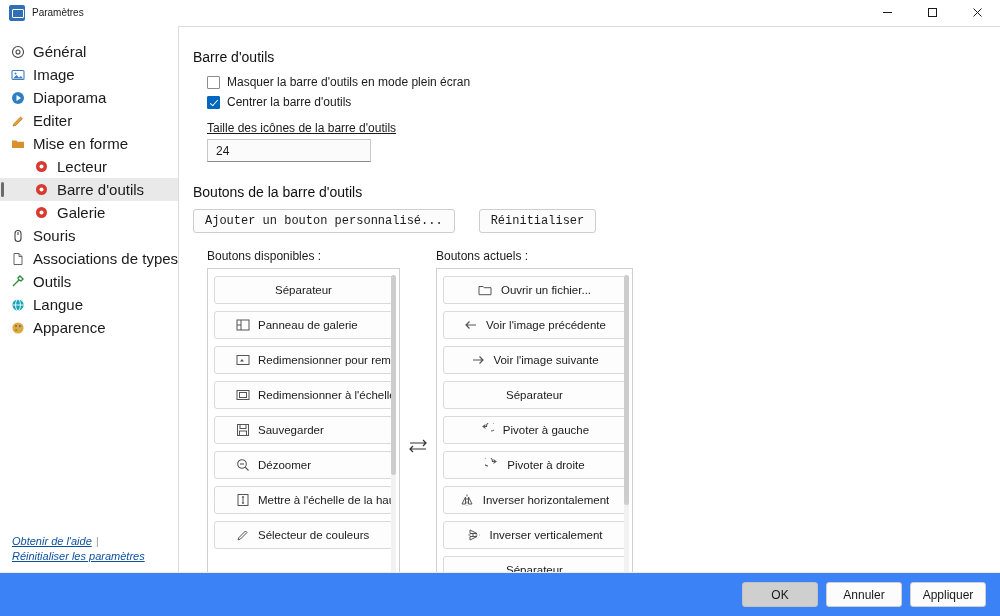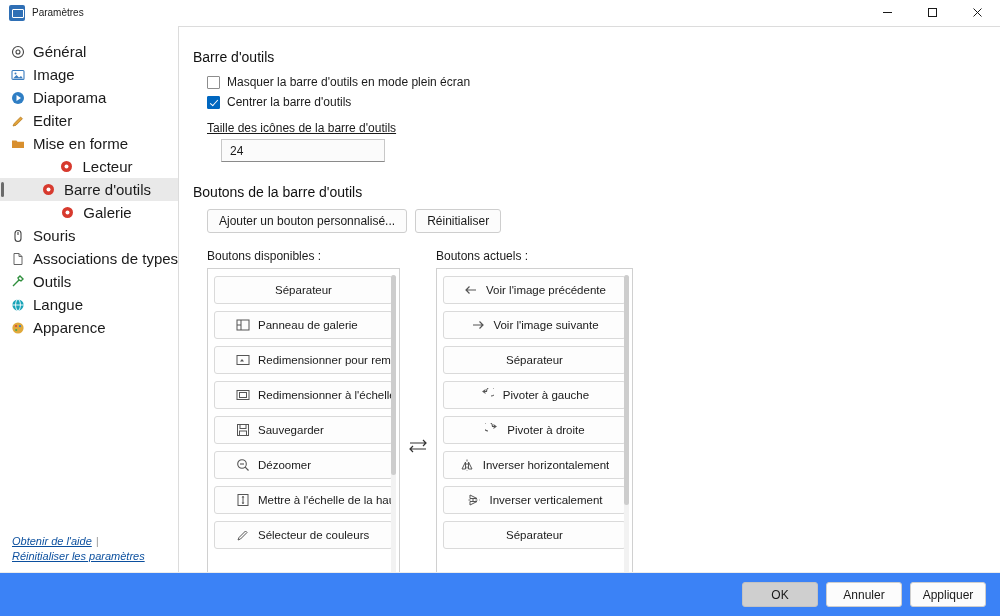--- a/index.html
+++ b/index.html
@@ -75,21 +75,21 @@
   .nav-list { flex: 1; }
   .nav-item {
     height: 23px;
     display: flex;
     align-items: center;
     padding-left: 10px;
     font-size: 15px;
     color: #1a1a1a;
     position: relative;
   }
-  .nav-item.sub { padding-left: 14px; justify-content: center; }
+  .nav-item.sub { padding-left: 34px; }
   .nav-item.selected { background: #e9e9e9; }
   .nav-item.selected::before {
     content: "";
     position: absolute;
     left: 1px; top: 4px;
     width: 3px; height: 15px;
     background: #6b6b6b;
     border-radius: 2px;
   }
   .nav-item .nav-ico {
@@ -170,36 +170,37 @@
     transform: rotate(42deg);
   }
   .field-label {
     margin-left: 14px;
     margin-top: 12px;
     margin-bottom: 4px;
     font-size: 12px;
     text-decoration: underline;
   }
   .text-input {
-    margin-left: 28px;
+    margin-left: 14px;
     width: 164px;
     height: 23px;
     border: 1px solid #c8c8c8;
     background: #fbfbfb;
     display: flex;
     align-items: center;
     padding-left: 8px;
     font-size: 12px;
     border-bottom-color: #8a8a8a;
   }
   .btn-row {
-    margin-left: 14px;
-    display: flex;
-    gap: 8px;
+    margin-left: 0;
+    display: flex;
+    gap: 24px;
     margin-bottom: 16px;
+    font-family: Liberation Mono, monospace;
   }
   .btn {
     height: 24px;
     padding: 0 11px;
     border: 1px solid #cecece;
     background: #fcfcfc;
     border-radius: 3px;
     font-size: 12px;
     display: flex;
     align-items: center;
@@ -593,20 +594,28 @@
             <svg width="22" height="16" viewBox="0 0 22 16">
               <path d="M3 5 H19 M16 2 L19 5 L16 8" fill="none" stroke="#333" stroke-width="1.2"></path>
               <path d="M19 11 H3 M6 8 L3 11 L6 14" fill="none" stroke="#333" stroke-width="1.2"></path>
             </svg>
           </div>
 
           <div class="list-col right">
             <div class="list-caption">Boutons actuels :</div>
             <div class="listbox">
 
+              <div class="item center">
+                <span class="ico">
+                  <svg width="14" height="14" viewBox="0 0 14 14">
+                      <path d="M1 3.5 h4.2 l1 1.2 H13 v7 H1 Z" fill="none" stroke="#555" stroke-width="1"></path>
+                    </svg>
+                </span>
+                <span class="txt">Ouvrir un fichier...</span>
+              </div>
 
               <div class="item center">
                 <span class="ico">
                   <svg width="14" height="14" viewBox="0 0 14 14">
                       <path d="M12 7 H2 M5.5 3.5 L2 7 L5.5 10.5" fill="none" stroke="#555" stroke-width="1.2"></path>
                     </svg>
                 </span>
                 <span class="txt">Voir l'image précédente</span>
               </div>
 

